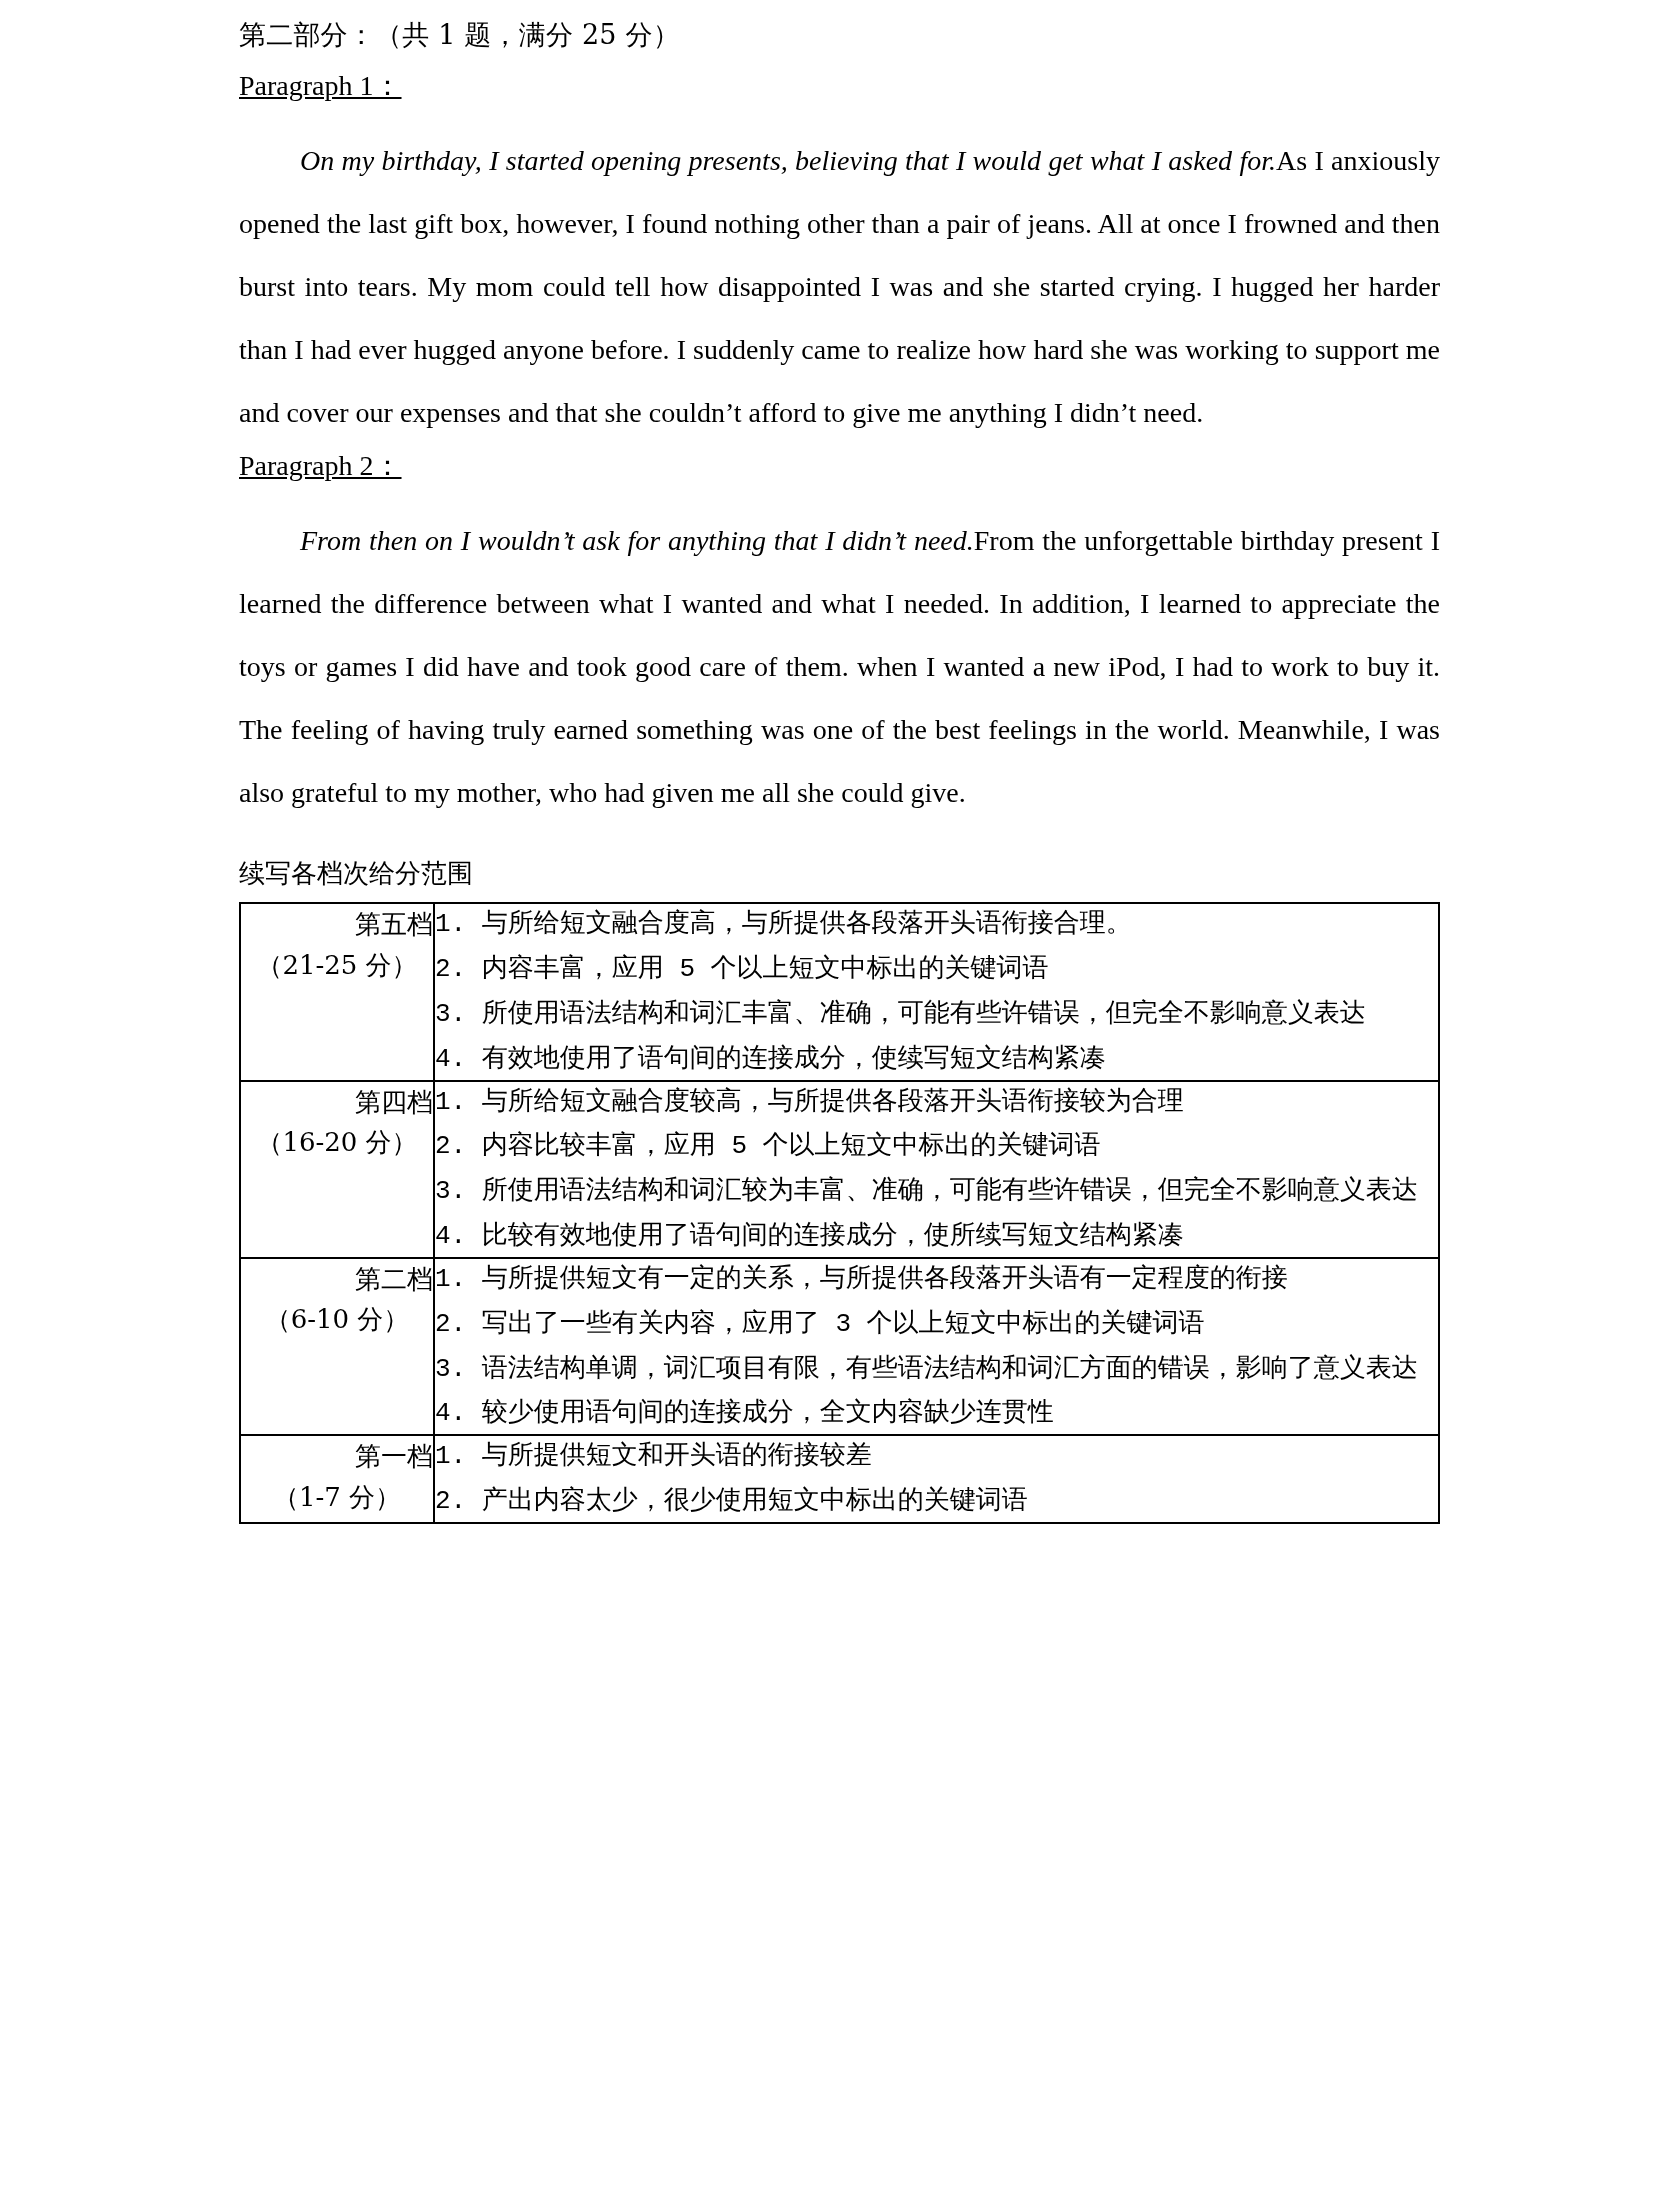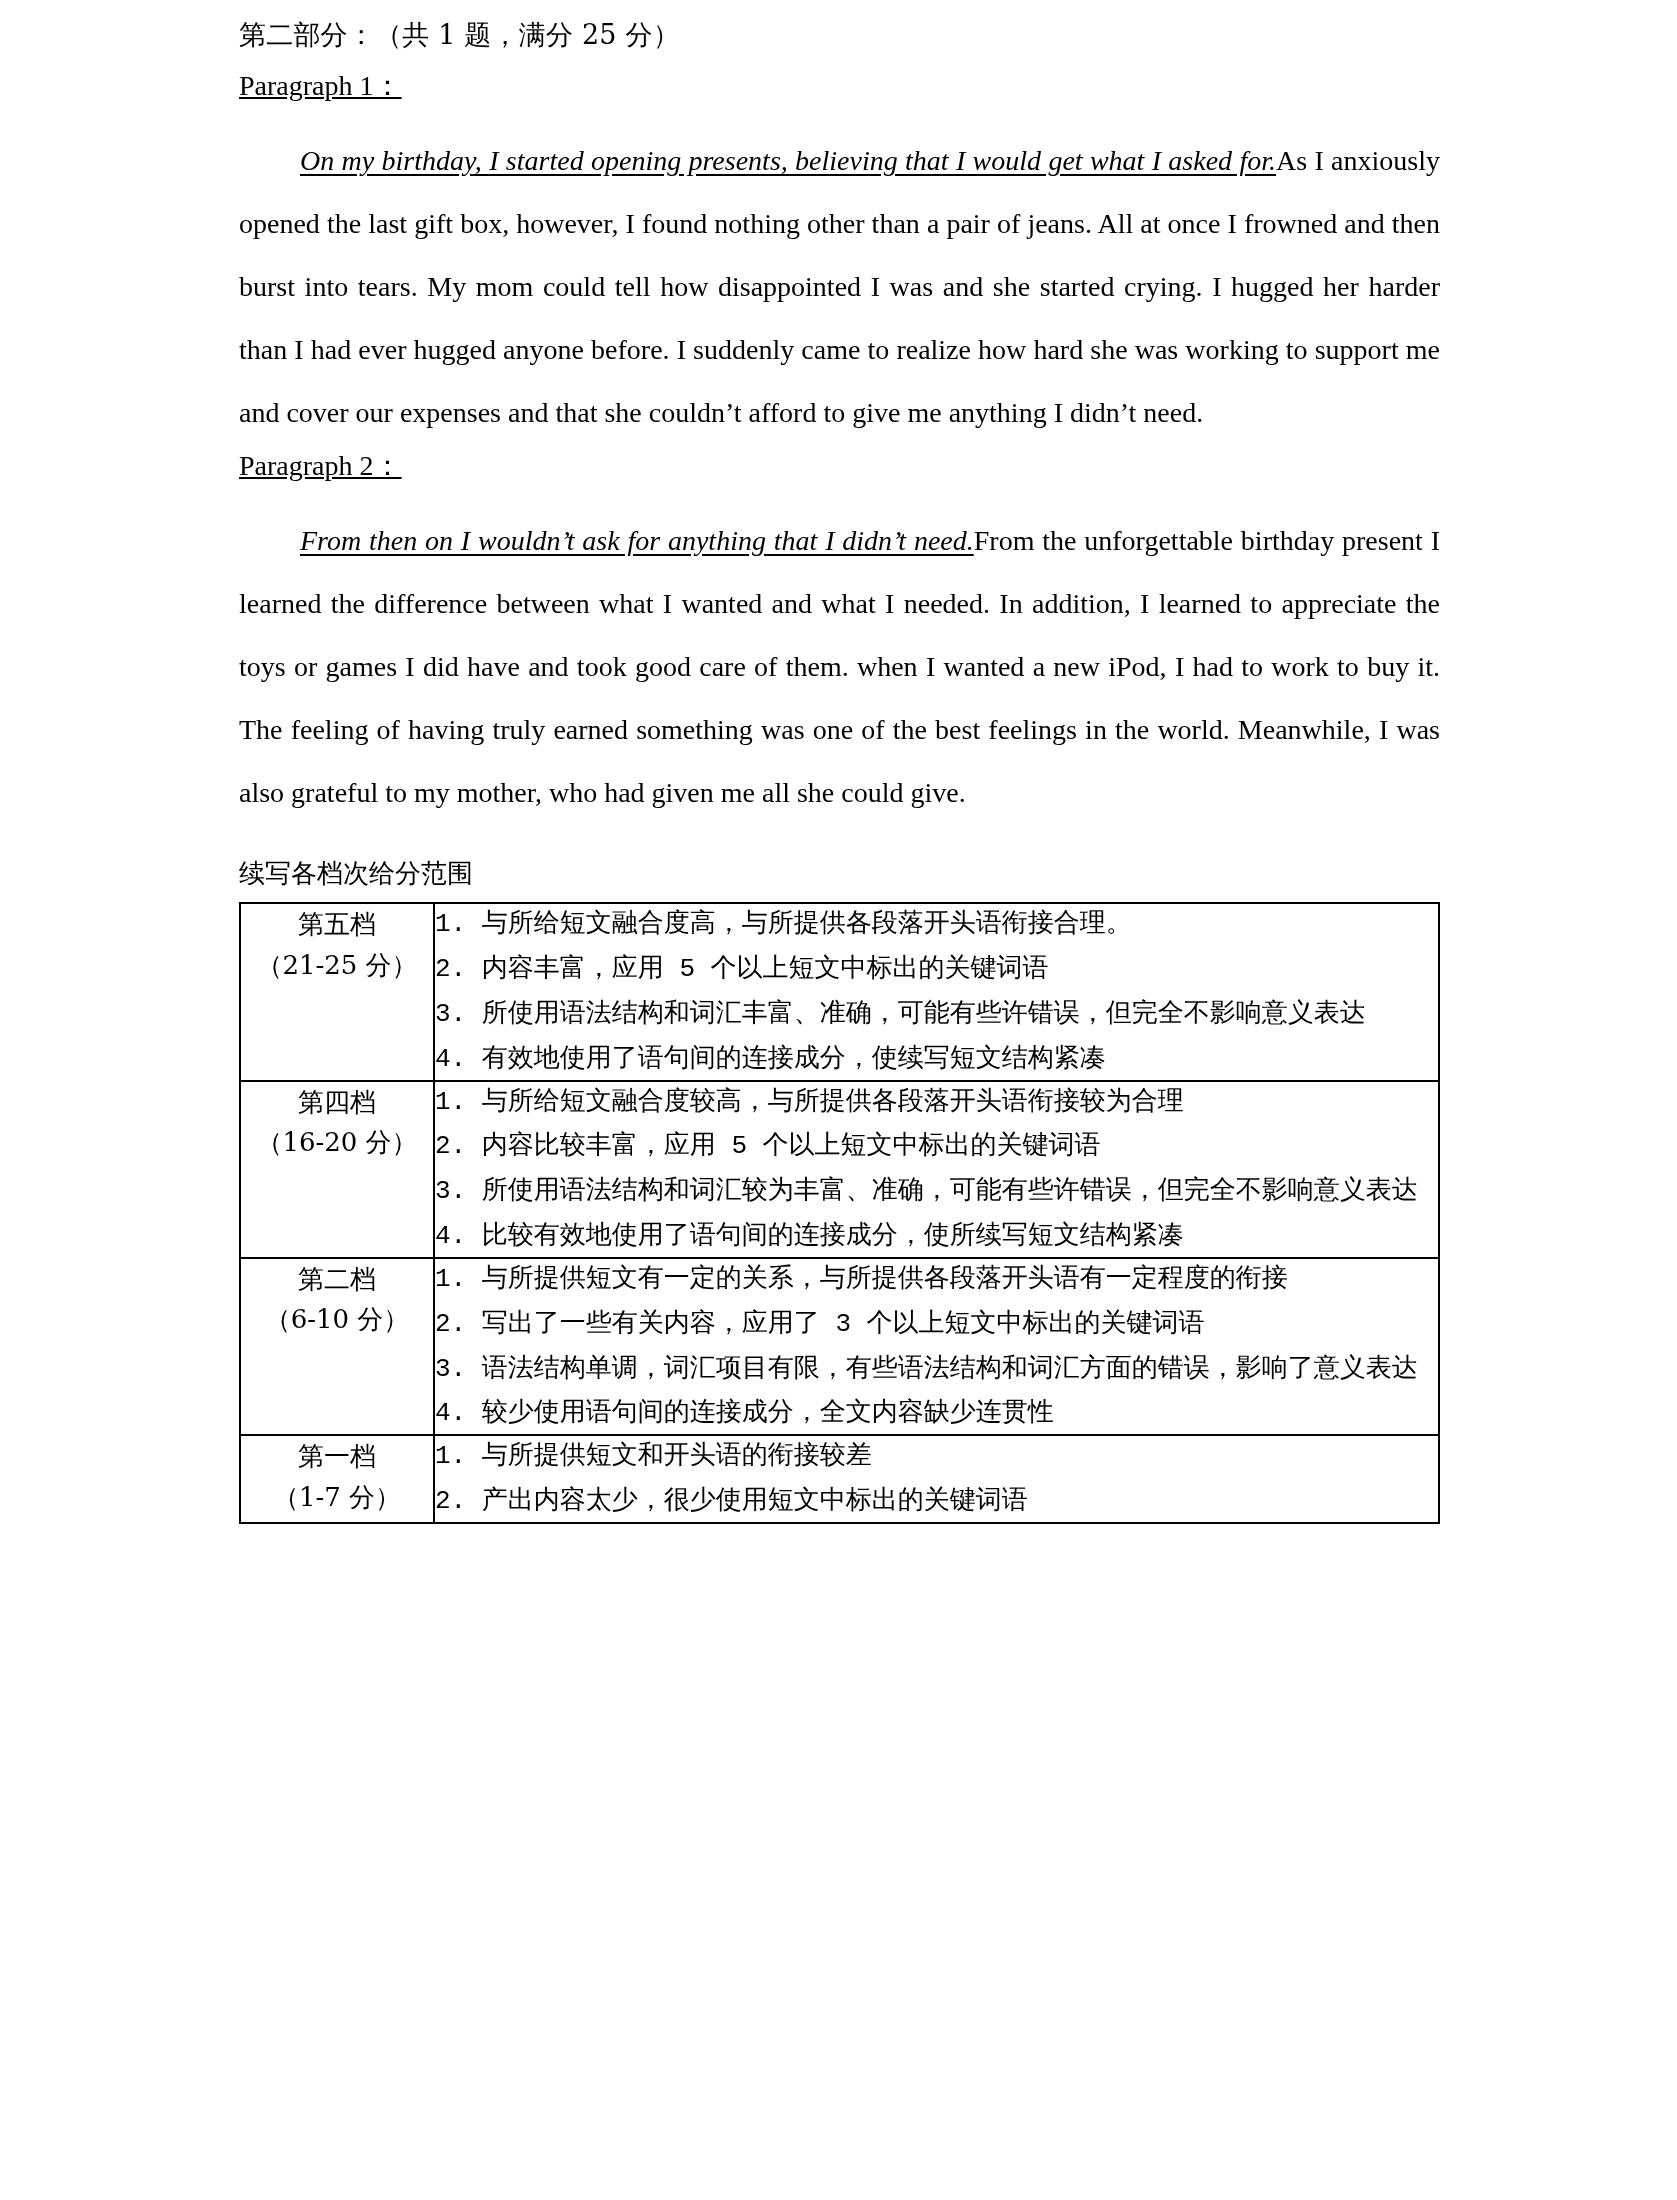--- a/index.html
+++ b/index.html
@@ -46,21 +46,20 @@
   .para {
     font-size: 28px;
     line-height: 63px;
     margin: 0 0 3.7px 0;
     text-align: justify;
     text-justify: inter-word;
   }
   .para .indent { display: inline-block; width: 61px; }
   .lead {
     font-style: italic;
-    text-decoration: underline;
     text-underline-offset: 3.7px;
   }
 
   .spacer-sm { height: 9.3px; }
   .spacer-md { height: 32px; }
 
   
   .table-caption {
     font-family: Liberation Mono, monospace;
     font-size: 26px;
@@ -81,21 +80,21 @@
     padding: 0;
   }
   td.band {
     width: 192px;
     text-align: center;
     font-family: "DejaVu Serif", "Liberation Serif", serif;
     font-size: 26px;
     padding: 9.3px 5.6px 13px 5.6px;
     line-height: 1.55;
   }
-  td.band .band-name { display: block; }
+  td.band .band-name { display: block; text-align: right; }
   td.band .band-score { display: block; }
 
   td.criteria {
     padding: 7.4px 11px 11px 13px;
   }
   td.criteria ol {
     margin: 0;
     padding: 0;
     list-style: none;
   }

